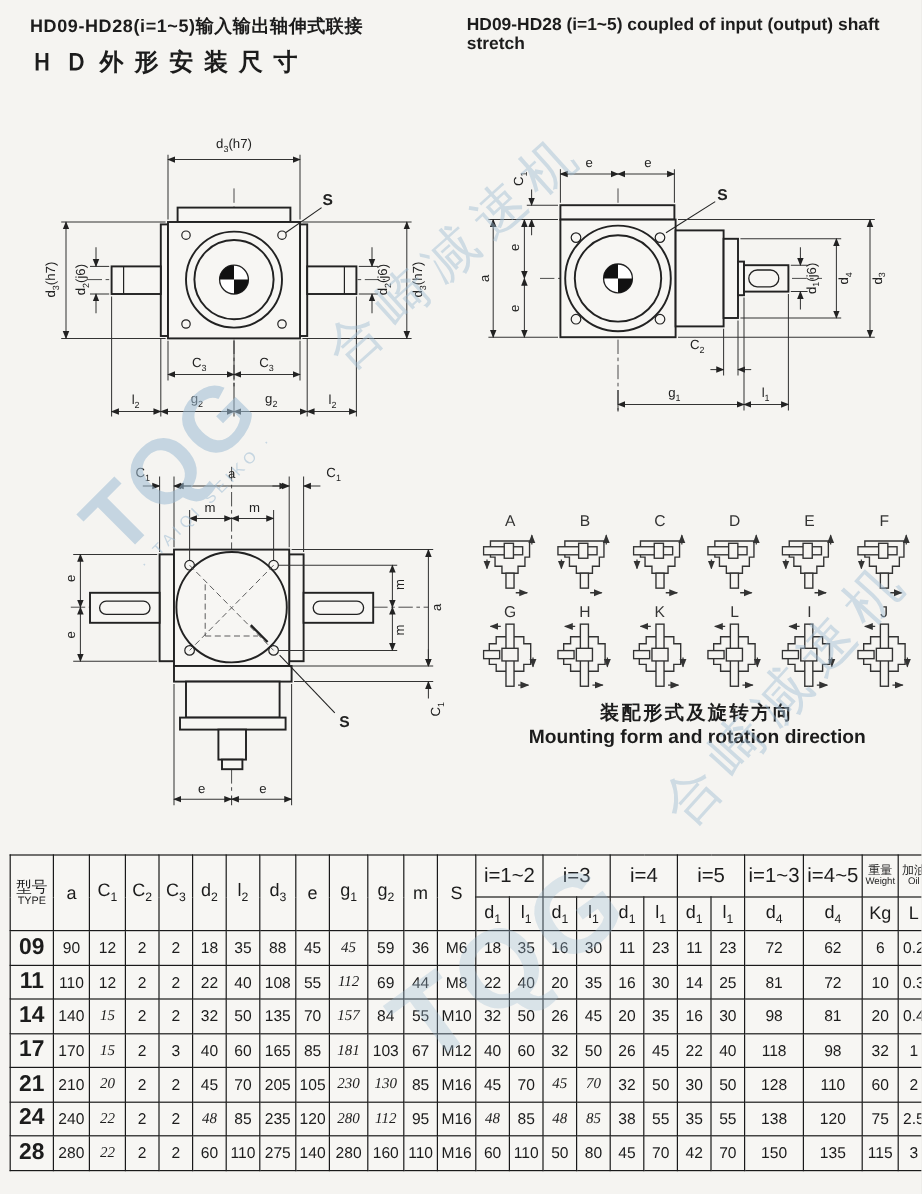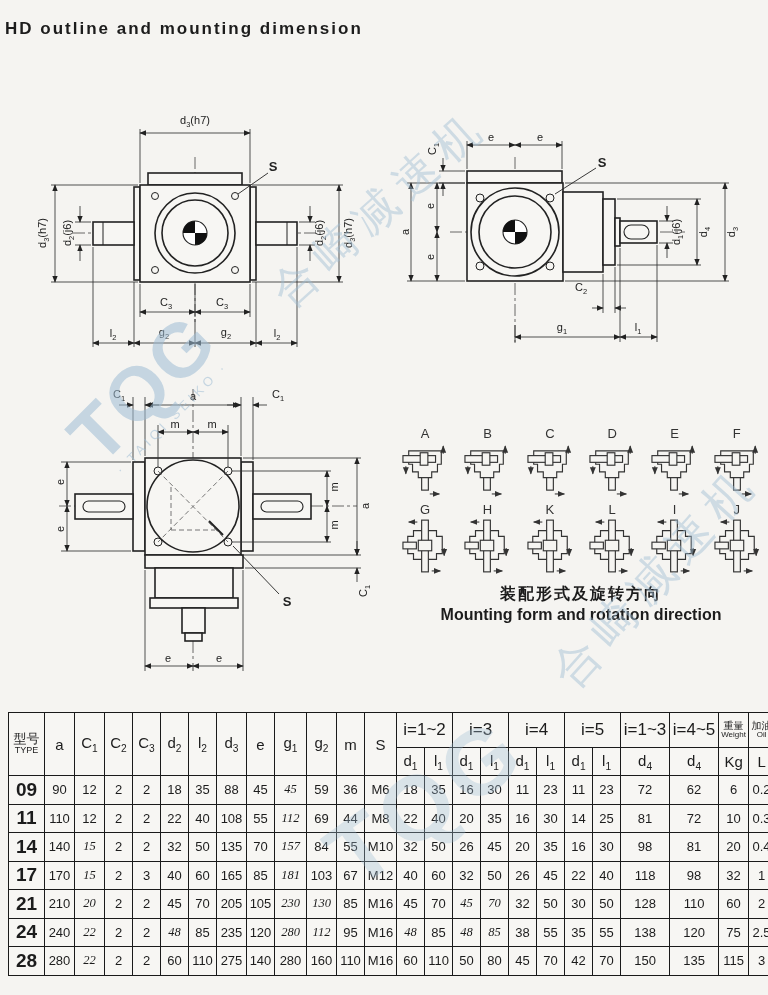--- a/index.html
+++ b/index.html
@@ -57,21 +57,25 @@
   table.spec .ihdr{font-size:17px;}
   table.spec td.it{font-style:italic;font-family:"Liberation Serif",serif;font-size:12.5px;}
 </style>
 </head>
 <body>
 
 <div class="page">
 
   <div class="hdr">
     <div class="col">
-      <div class="en2">HD outline and mounting dimension</div>
+      <div class="zh1">HD09-HD28(i=1~5)输入输出轴伸式联接</div>
+      <div class="zh2">ＨＤ外形安装尺寸</div>
+    </div>
+    <div class="col">
+      <div class="en1">HD09-HD28 (i=1~5) coupled of input (output) shaft stretch</div>
     </div>
   </div>
 
   <div class="wm wm-logo">
     <div class="t">TQG</div>
     <div class="s">· TAIQI SEIKO ·</div>
   </div>
   <div class="wm wm-cn1">合崎减速机</div>
   <div class="wm wm-cn2">合崎减速机</div>
   <div class="wm wm-tqg2">TQG</div>

